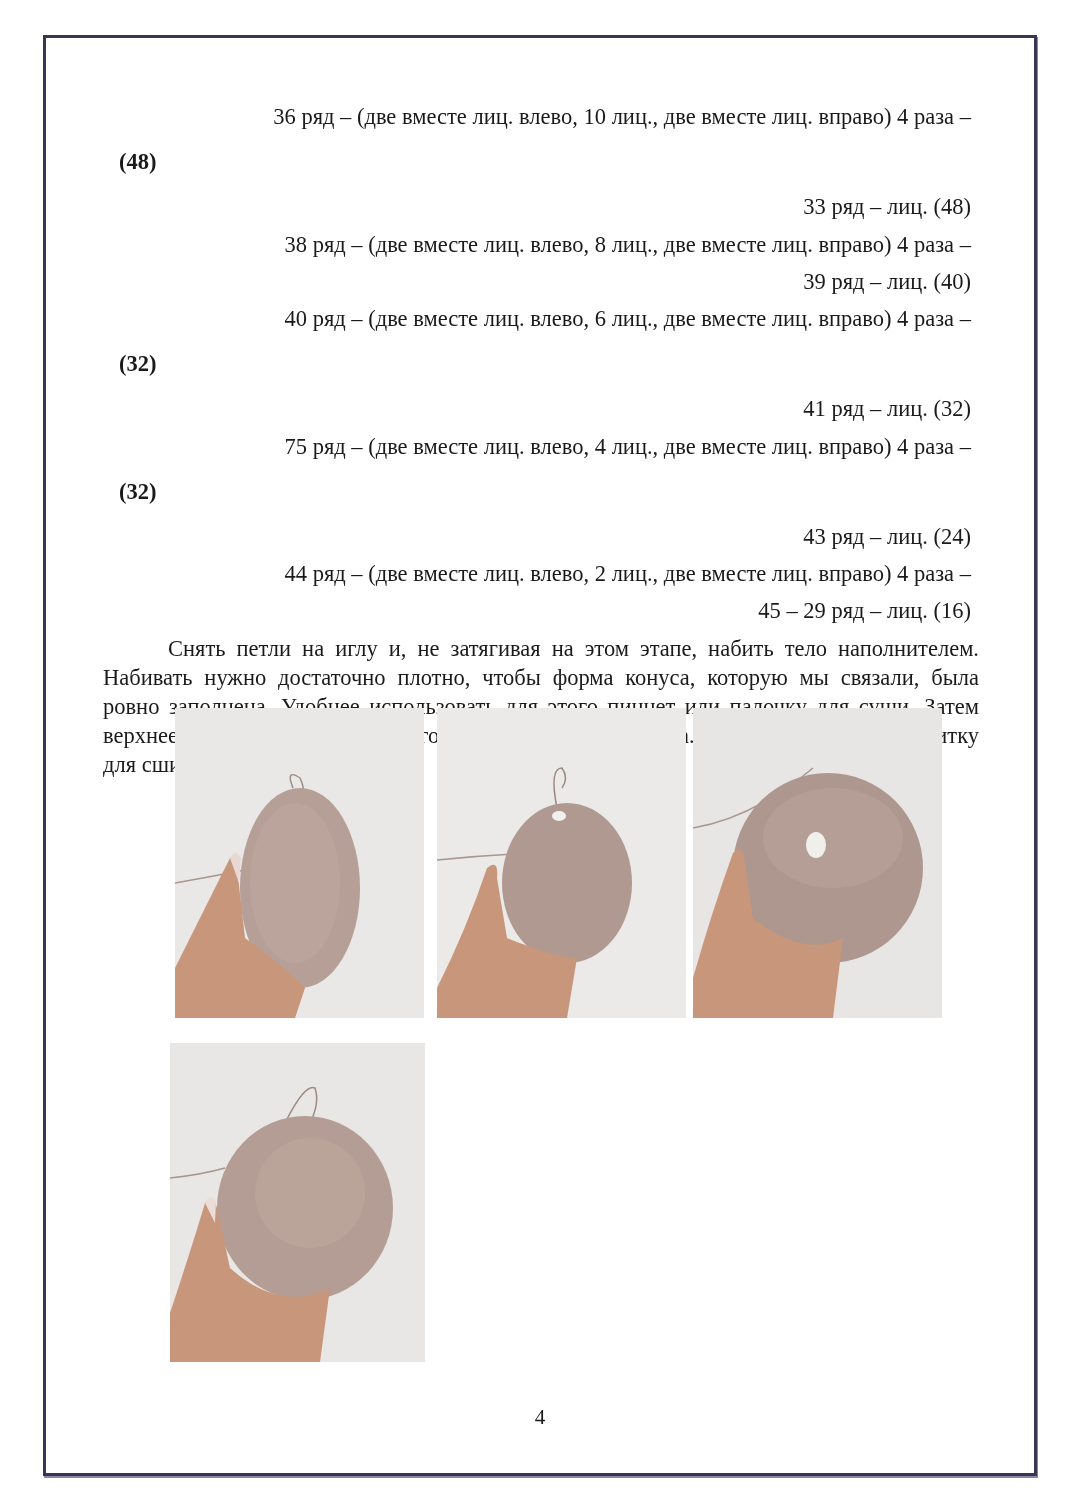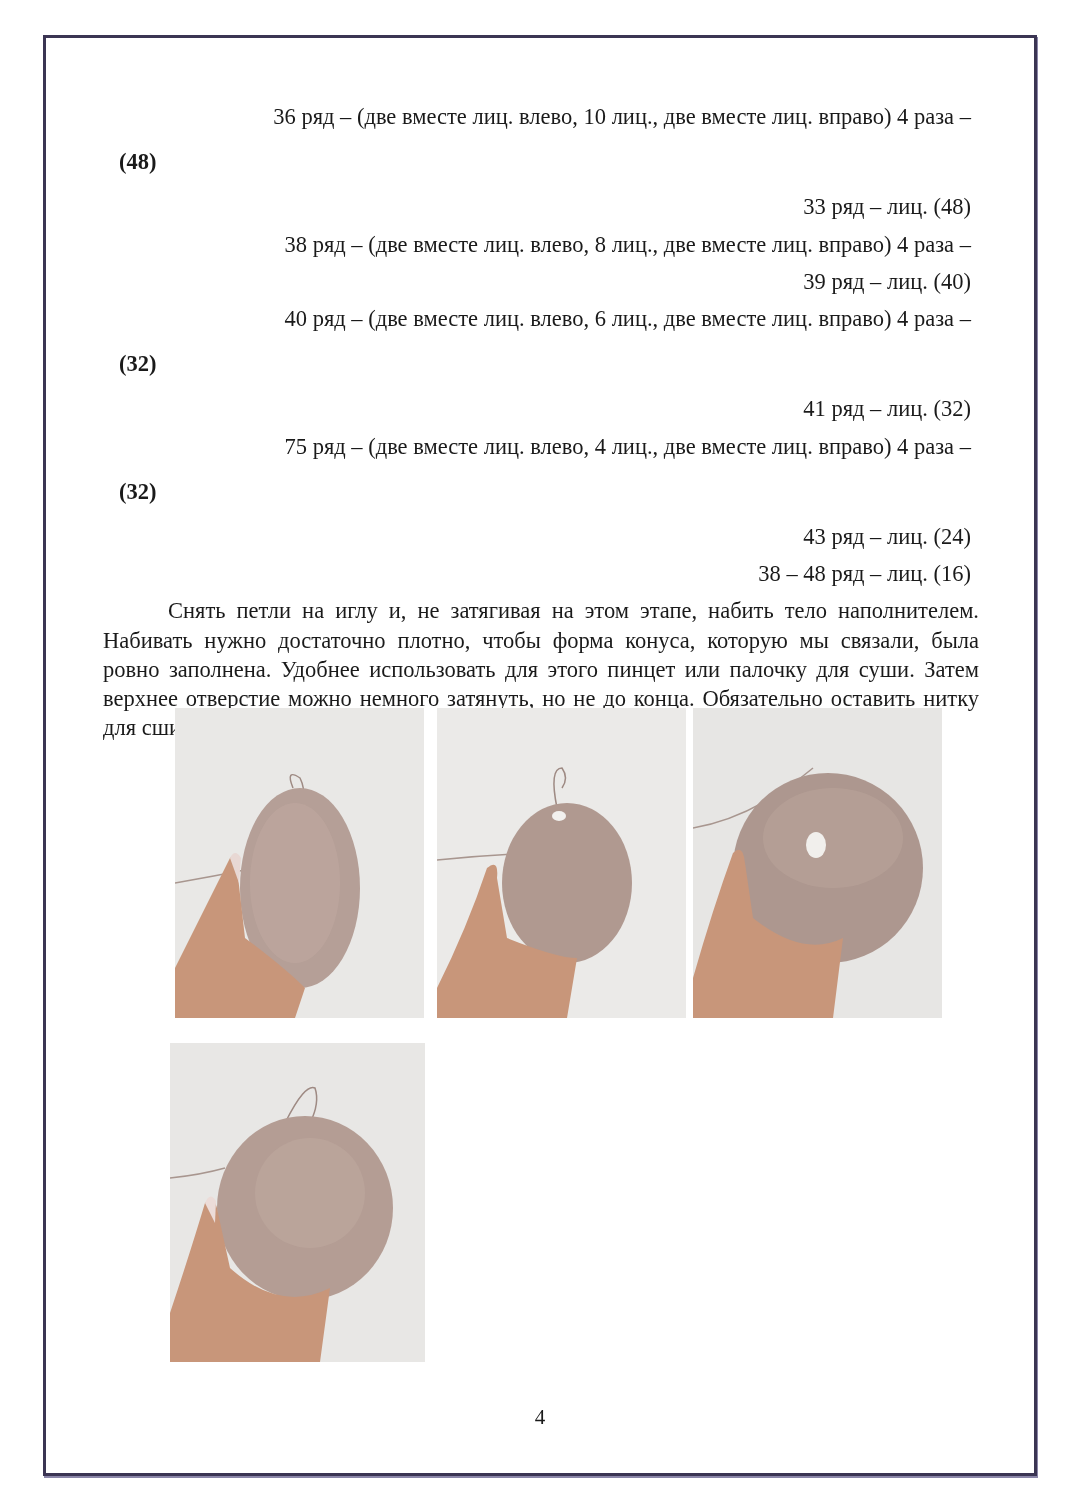--- a/index.html
+++ b/index.html
@@ -35,21 +35,22 @@
   <p class="row-cont">(48)</p>
   <p class="row-line">33 ряд – лиц. (48)</p>
   <p class="row-line">38 ряд – (две вместе лиц. влево, 8 лиц., две вместе лиц. вправо) 4 раза –</p>
   <p class="row-line">39 ряд – лиц. (40)</p>
   <p class="row-line">40 ряд – (две вместе лиц. влево, 6 лиц., две вместе лиц. вправо) 4 раза –</p>
   <p class="row-cont">(32)</p>
   <p class="row-line">41 ряд – лиц. (32)</p>
   <p class="row-line">75 ряд – (две вместе лиц. влево, 4 лиц., две вместе лиц. вправо) 4 раза –</p>
   <p class="row-cont">(32)</p>
   <p class="row-line">43 ряд – лиц. (24)</p>
-  <p class="row-line">38 – 48 ряд – лиц. (16)</p>
+  <p class="row-line">44 ряд – (две вместе лиц. влево, 2 лиц., две вместе лиц. вправо) 4 раза –</p>
+  <p class="row-line">45 – 29 ряд – лиц. (16)</p>
   <p class="para">Снять петли на иглу и, не затягивая на этом этапе, набить тело наполнителем. Набивать нужно достаточно плотно, чтобы форма конуса, которую мы связали, была ровно заполнена. Удобнее использовать для этого пинцет или палочку для суши. Затем верхнее отверстие можно немного затянуть, но не до конца. Обязательно оставить нитку для сшивания тела с головой.</p>
 </div>
 
 <div class="photo" style="left:175px; top:708px; width:249px; height:310px;">
   <svg viewBox="0 0 249 310" preserveAspectRatio="none">
     <rect width="249" height="310" fill="#e9e8e6"></rect>
     <path d="M0 175 Q40 168 80 160" stroke="#a8968f" stroke-width="1.5" fill="none"></path>
     <path d="M118 80 Q110 60 125 70 Q130 80 128 90" stroke="#9e8a83" stroke-width="1.5" fill="none"></path>
     <ellipse cx="125" cy="180" rx="60" ry="100" fill="#b59f97"></ellipse>
     <ellipse cx="120" cy="175" rx="45" ry="80" fill="#bfa9a0" opacity="0.6"></ellipse>

